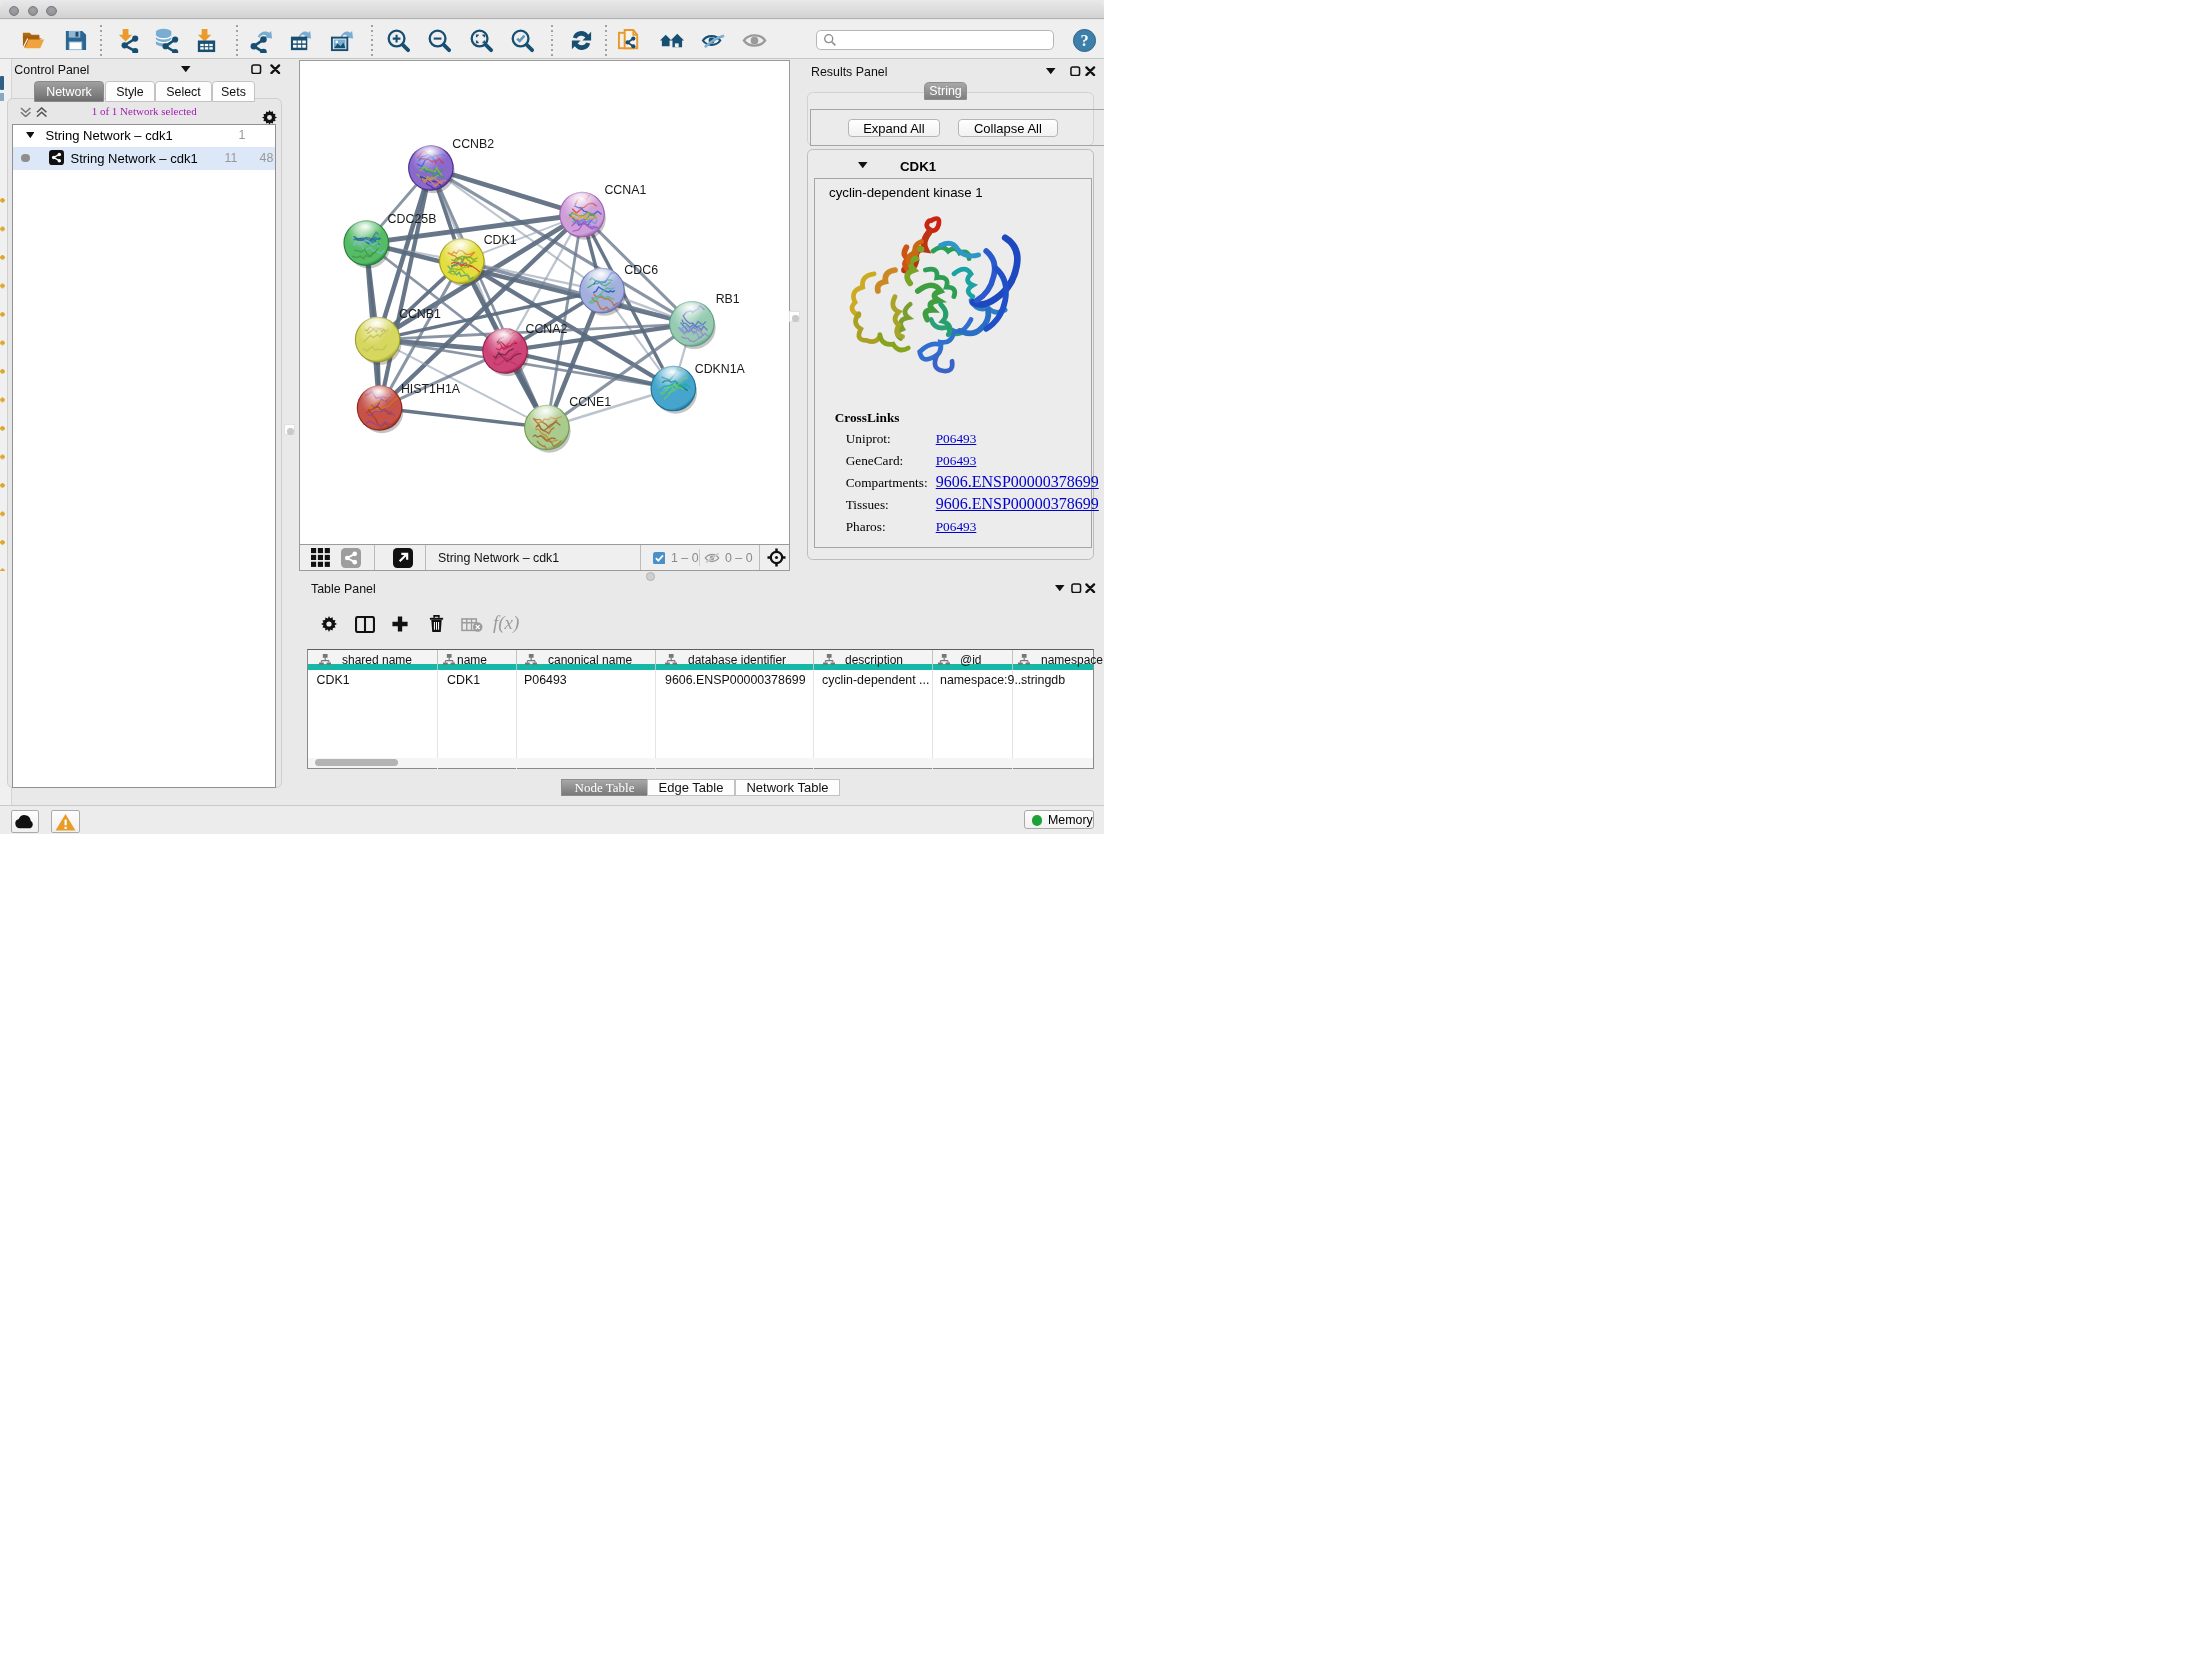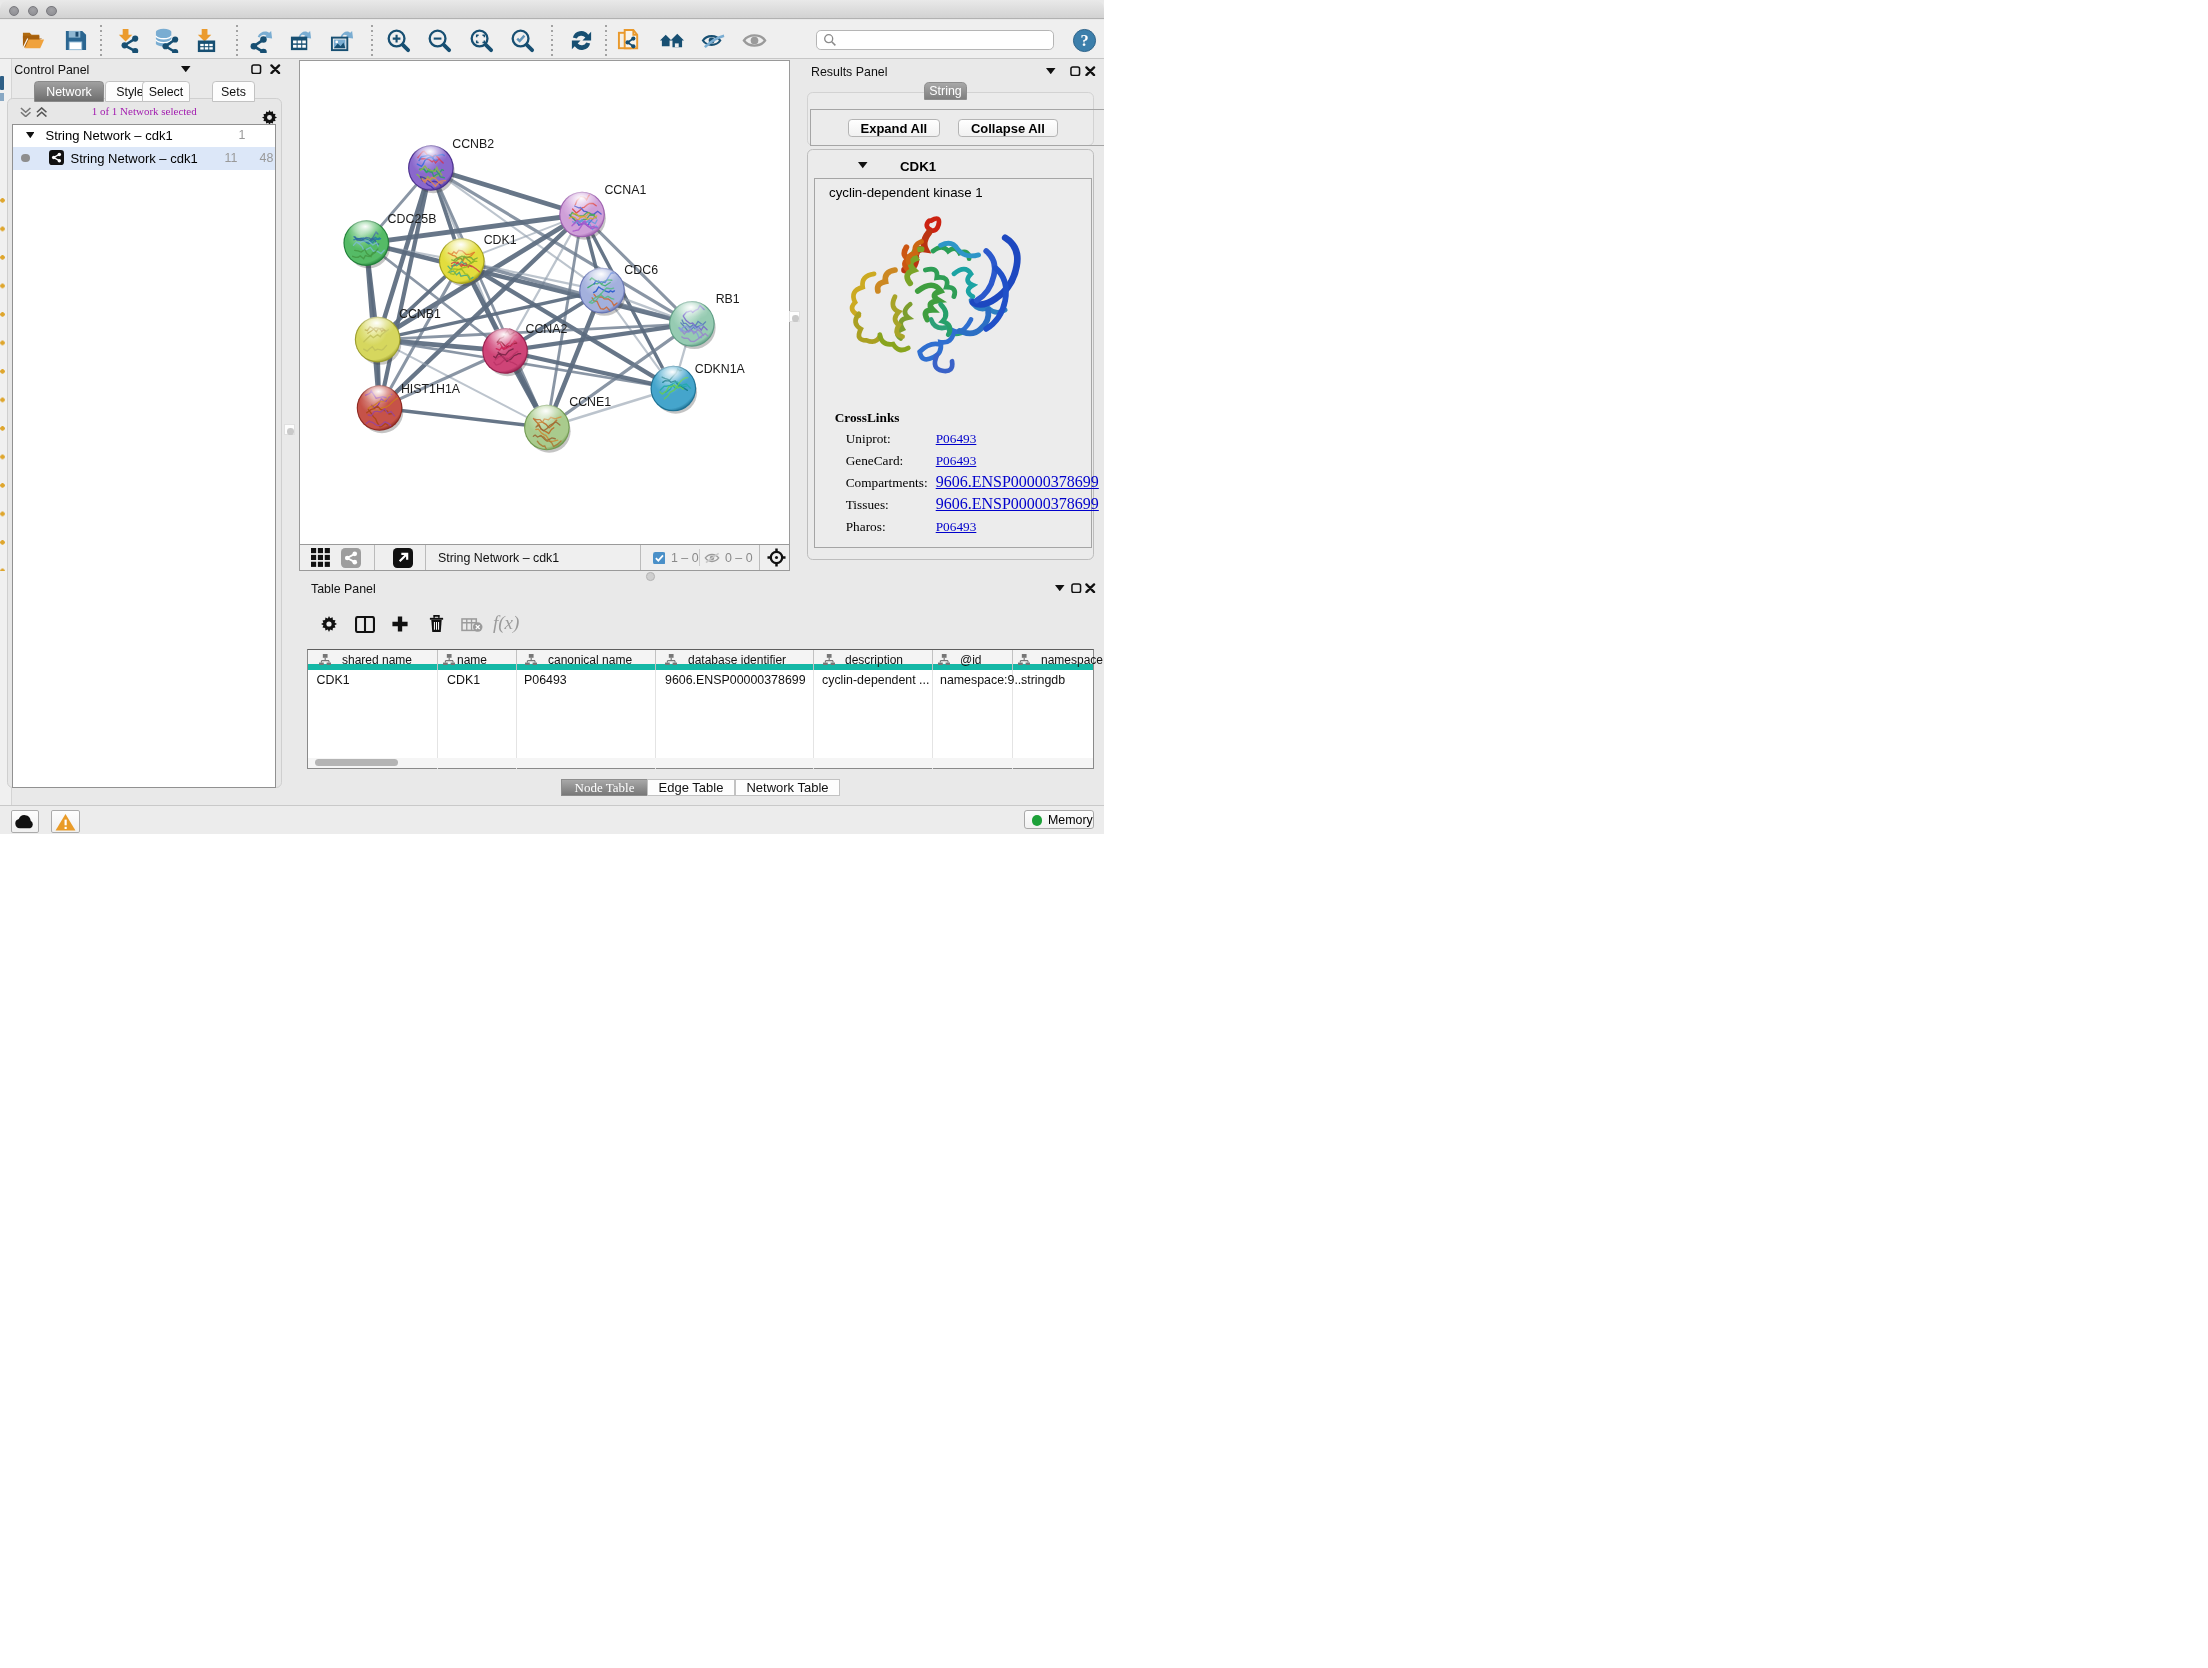--- a/index.html
+++ b/index.html
@@ -240,21 +240,21 @@
       <path d="M0 0 h10 l-5 6.5 z" fill="#111"></path>
     </svg>
   <svg class="pctl" style="left:251px;top:4.8px" width="10.5" height="10.5" viewBox="0 0 11 11">
       <rect x="1" y="1" width="9" height="9" rx="2" fill="none" stroke="#111" stroke-width="1.6"></rect>
     </svg>
   <svg class="pctl" style="left:270px;top:4.8px" width="10.5" height="10.5" viewBox="0 0 11 11">
       <path d="M1.5 1.5 L9.5 9.5 M9.5 1.5 L1.5 9.5" stroke="#111" stroke-width="2.4" stroke-linecap="round"></path>
     </svg>
   <div class="tab tabsel" style="left:34px;width:70px;">Network</div>
   <div class="tab" style="left:105px;width:50px;">Style</div>
-  <div class="tab" style="left:142px;width:48px;">Select</div>
+  <div class="tab" style="left:155px;width:57px;">Select</div>
   <div class="tab" style="left:212px;width:43px;">Sets</div>
   <div id="cpbox">
     <div style="position:absolute;left:0;top:0;width:100%;height:24px;font-size:11px;text-align:center;line-height:24px;color:#a21caf;font-family:Liberation Serif, serif;">1 of 1 Network selected</div>
     <svg class="pctl" style="left:12.4px;top:7.6px" width="11.4" height="10.5" viewBox="0 0 12 11">
         <path d="M1 1 l5 4.5 L11 1 M1 5.5 l5 4.5 L11 5.5" stroke="#777" stroke-width="1.7" fill="none"></path>
       </svg>
     <svg class="pctl" style="left:28.5px;top:7.6px" width="11.4" height="10.5" viewBox="0 0 12 11">
         <path d="M1 10 l5-4.5 L11 10 M1 5.5 L6 1 L11 5.5" stroke="#555" stroke-width="1.7" fill="none"></path>
       </svg>
     <svg class="pctl" style="left:254px;top:10.5px" width="15" height="15" viewBox="0 0 16 16">
@@ -675,21 +675,21 @@
       <path d="M0 0 h10 l-5 6.5 z" fill="#111"></path>
     </svg>
   <svg class="pctl" style="left:279px;top:6.7px" width="10.5" height="10.5" viewBox="0 0 11 11">
       <rect x="1" y="1" width="9" height="9" rx="2" fill="none" stroke="#111" stroke-width="1.6"></rect>
     </svg>
   <svg class="pctl" style="left:294px;top:6.7px" width="10.5" height="10.5" viewBox="0 0 11 11">
       <path d="M1.5 1.5 L9.5 9.5 M9.5 1.5 L1.5 9.5" stroke="#111" stroke-width="2.4" stroke-linecap="round"></path>
     </svg>
   <div style="position:absolute;left:133px;top:23px;width:43px;height:18px;background:linear-gradient(#a8a8a8,#7f7f7f);border:1px solid #8d8d8d;border-radius:4.8px 4.8px 0 0;color:#fff;font-size:12.4px;text-align:center;line-height:17px;z-index:3;">String</div>
   <div class="rbox" style="top:33px;height:54px;">
-    <div style="position:absolute;left:1.9px;top:16px;width:321px;height:37px;border:1px solid #a5a5a5;font-weight:bold;">
+    <div style="position:absolute;left:1.9px;top:16px;width:321px;height:37px;border:1px solid #a5a5a5;">
       <div class="rbtn" style="left:37px;width:92px;">Expand All</div>
       <div class="rbtn" style="left:147px;width:100px;">Collapse All</div>
     </div>
   </div>
   <div class="rbox" style="top:90px;height:411px;border:1px solid #bdbdbd;">
     <svg style="position:absolute;left:50px;top:12.4px" width="9.5" height="6.7" viewBox="0 0 10 7">
         <path d="M0 0 h10 l-5 6.5 z" fill="#111"></path>
       </svg>
     <div style="position:absolute;left:92px;top:8.6px;font-size:13.3px;font-weight:bold;">CDK1</div>
     <div style="position:absolute;left:5.7px;top:27.6px;width:278px;height:370px;background:#ececec;border:1px solid #a5a5a5;">

